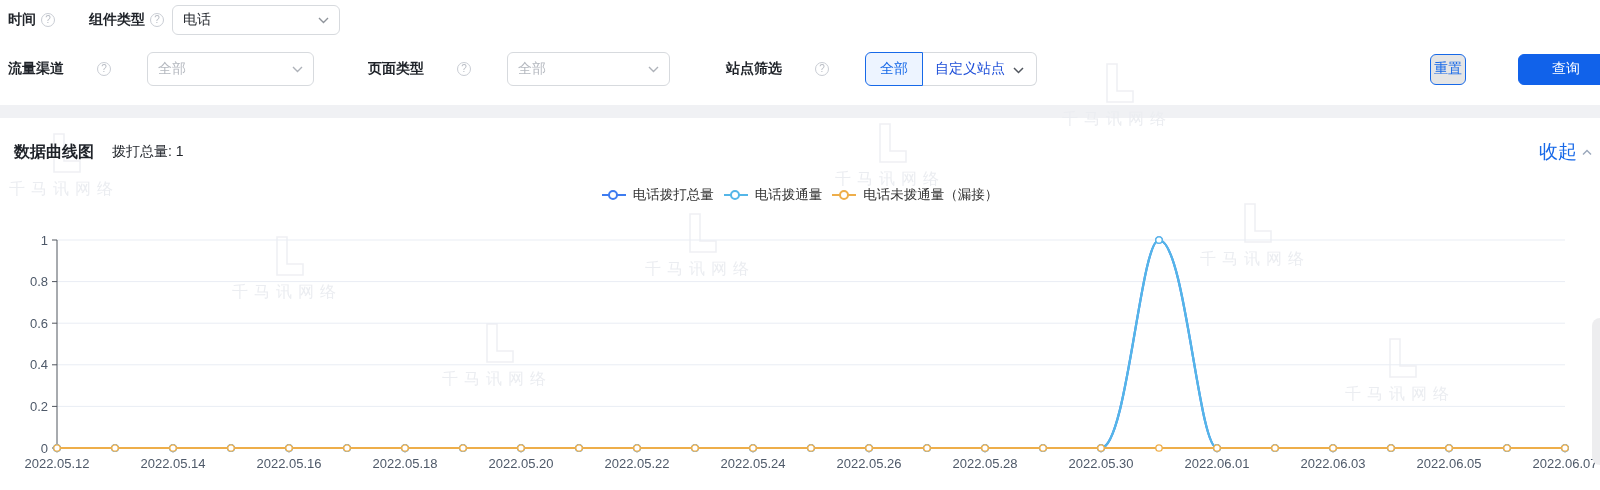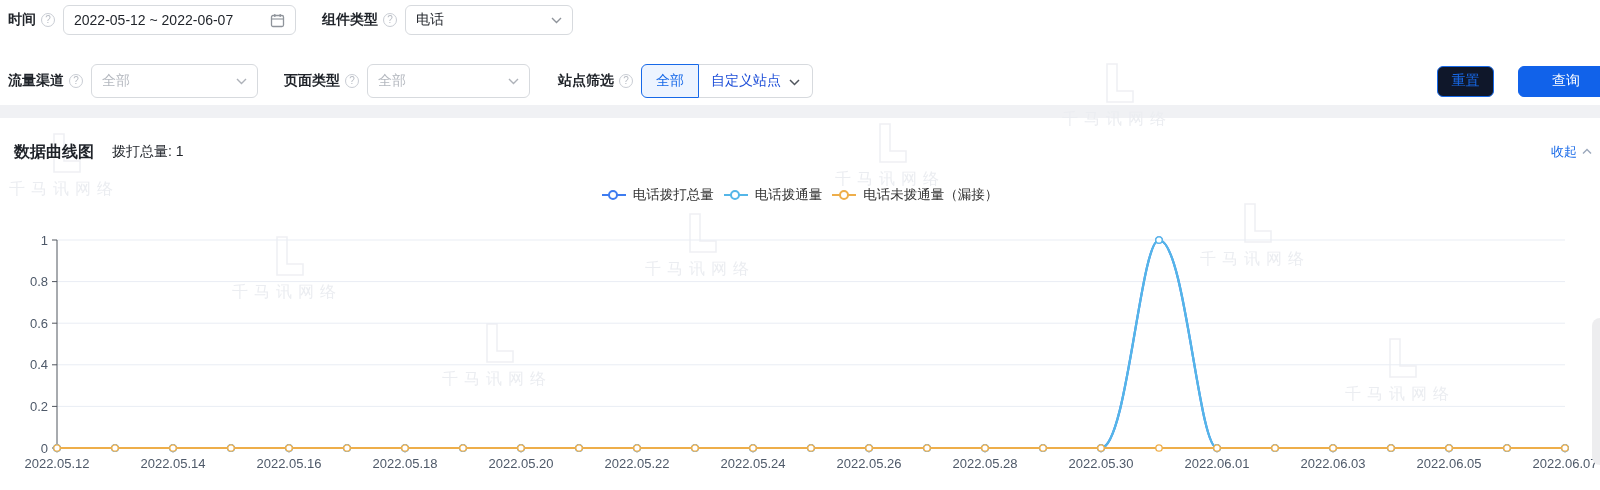--- a/index.html
+++ b/index.html
@@ -12,45 +12,45 @@
   .content { position:absolute; inset:0; z-index:2; }
 
   
   .wm { position:absolute; width:140px; text-align:center; }
   .wm svg { display:block; margin:0 auto; }
   .wm .wm-text { display:block; margin-top:6px; font-size:16px; letter-spacing:6px; color:#ebedf1; white-space:nowrap; }
 
   
   .frow { position:absolute; left:8px; right:0; display:flex; align-items:center; }
   #row1 { top:5px; height:30px; }
-  #row2 { top:64px; height:34px; }
+  #row2 { top:52px; height:34px;gap:28px; }
   .flabel { font-size:14px; font-weight:700; color:#1f2329; white-space:nowrap; }
   .help { display:inline-flex; align-items:center; justify-content:center; width:14px; height:14px; margin:0 8px 0 5px; border:1px solid #c9cdd4; border-radius:50%; color:#b8bcc4; font-size:10px; font-weight:400; line-height:1; }
   .box { display:flex; align-items:center; height:30px; border:1px solid #d7dade; border-radius:6px; background:#fff; padding:0 10px; font-size:14px; color:#1f2329; }
   .box .val { flex:1; white-space:nowrap; }
   .box .ph { color:#b4b8bf; }
   .row2-h { height:34px; }
   .caret, .cal { flex:none; margin-left:8px; display:inline-flex; }
 
   
   .seg { display:flex; align-items:stretch; height:34px; }
   .seg-btn { display:flex; align-items:center; justify-content:center; font-size:14px; border:1px solid #d7dade; background:#fff; color:#1d4ed8; cursor:pointer; }
   .seg-btn.sel { border:1px solid #1769e8; background:#edf4ff; color:#1769e8; border-radius:6px 0 0 6px; z-index:1; }
   .seg-btn.custom { border-left:none; border-radius:0 6px 6px 0; padding:0 12px; gap:8px; }
   .seg-btn.sel { width:58px; }
 
   .btn { display:flex; align-items:center; justify-content:center; height:31px; border-radius:6px; font-size:14px; cursor:pointer; }
-  .btn-reset { width:57px; border:1px solid #1769e8; color:#1769e8; background:#0f172a; margin-right:24px; }
+  .btn-reset { width:36px; border:1px solid #1769e8; color:#1769e8; background:#e5e5e5; margin-right:24px; }
   .btn-query { width:96px; border:1px solid #1162ea; background:#1162ea; color:#fff; margin-right:-14px; }
 
   
   .chart-header { position:absolute; top:140px; left:14px; right:8px; height:24px; display:flex; align-items:center; }
   .chart-title { font-size:16px; font-weight:700; color:#1f2329; }
   .chart-total { margin-left:18px; font-size:14px; color:#1f2329; }
-  .collapse { margin-left:auto; display:flex; align-items:flex-start; gap:5px; color:#1769e8; font-size:13px; cursor:pointer; }
+  .collapse { margin-left:auto; display:flex; align-items:flex-start; gap:5px; color:#1769e8; font-size:19px; cursor:pointer; }
 
   .legend { position:absolute; top:186px; left:0; right:0; display:flex; justify-content:center; gap:10px; }
   .legend-item { display:inline-flex; align-items:center; gap:7px; cursor:pointer; }
   .lg-marker { position:relative; width:24px; height:11px; display:inline-block; }
   .lg-line { position:absolute; left:0; right:0; top:4.5px; height:2px; }
   .lg-dot { position:absolute; left:6.5px; top:0.5px; width:10px; height:10px; border:2px solid; border-radius:50%; background:#fff; }
   .lg-label { font-size:13.5px; color:#333; }
 
   #chart-svg { position:absolute; top:218px; left:0; }
   #chart-svg text.tick { font-size:13px; fill:#4e5969; font-family:"Liberation Sans","DejaVu Sans",sans-serif; }
@@ -112,31 +112,20 @@
         </svg>
         <span class="wm-text">千马讯网络</span>
       </div>
     </div>
 
   <div class="content">
 
     <div class="frow" id="row1">
       <span class="flabel">时间</span>
       <span class="help">?</span>
-      <div class="box" style="width:233px;">
-        <span class="val">2022-05-12 ~ 2022-06-07</span>
-        <span class="cal">
-          <svg width="15" height="15" viewBox="0 0 15 15">
-              <rect x="1.5" y="2.5" width="12" height="11" rx="1.5" fill="none" stroke="#8f949b" stroke-width="1.3"></rect>
-              <line x1="4.8" y1="1" x2="4.8" y2="4" stroke="#8f949b" stroke-width="1.3"></line>
-              <line x1="10.2" y1="1" x2="10.2" y2="4" stroke="#8f949b" stroke-width="1.3"></line>
-              <line x1="1.5" y1="6" x2="13.5" y2="6" stroke="#8f949b" stroke-width="1.1"></line>
-            </svg>
-        </span>
-      </div>
       <span class="flabel" style="margin-left:26px;">组件类型</span>
       <span class="help">?</span>
       <div class="box" style="width:168px;">
         <span class="val">电话</span>
         <span class="caret">
           <svg width="11" height="7" viewBox="0 0 11 7">
               <polyline points="1,1 5.5,5.5 10,1" fill="none" stroke="#8f949b" stroke-width="1.4"></polyline>
             </svg>
         </span>
       </div>

